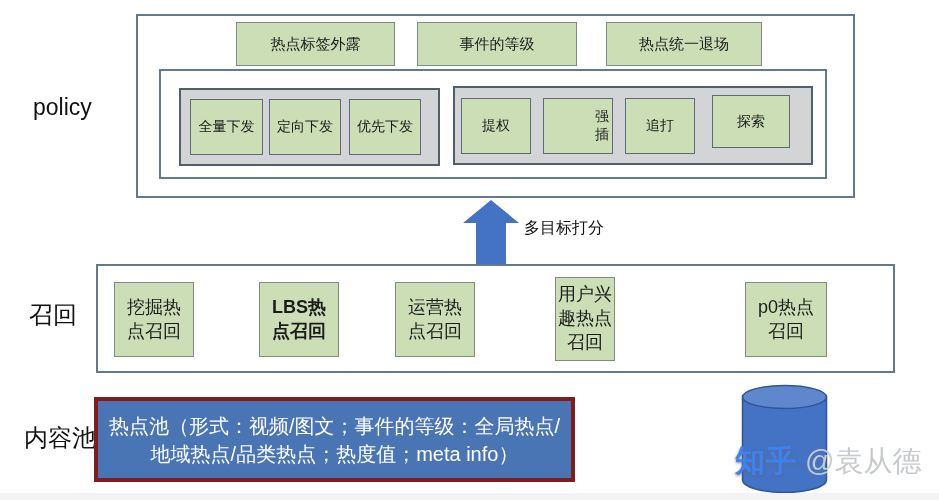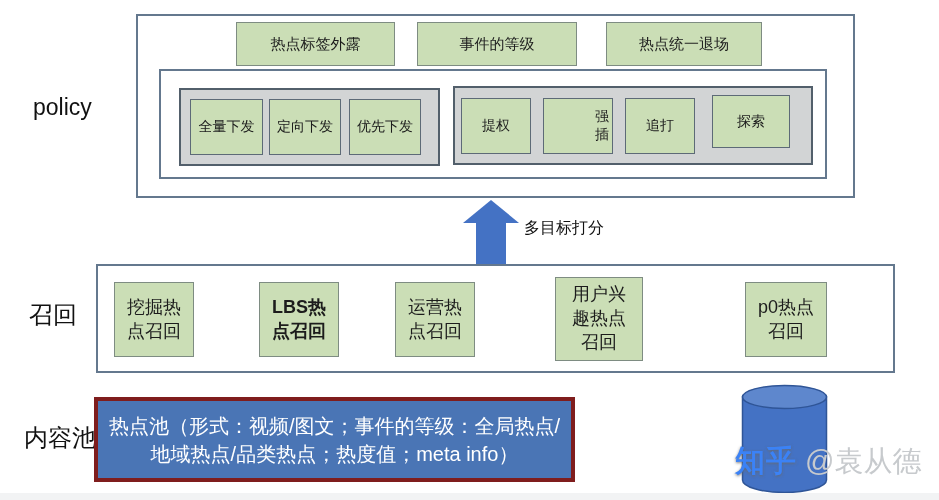--- a/index.html
+++ b/index.html
@@ -26,21 +26,21 @@
     display:flex;align-items:center;justify-content:center;text-align:center;color:#1c1c1c;
   }
   .gb-top{top:6px;height:44px;font-size:15px;}
   .t1{left:98px;width:159px;} .t2{left:279px;width:160px;} .t3{left:468px;width:156px;}
   .gb-in{border-color:#5d6a77;font-size:14px;top:9px;height:56px;}
   .d1{left:9px;width:73px;} .d2{left:88px;width:72px;} .d3{left:168px;width:72px;}
   .b1{left:6px;top:10px;width:70px;} .b2{left:88px;top:10px;width:70px;padding-left:48px;}
   .b3{left:170px;top:10px;width:70px;} .b4{left:257px;top:7px;width:78px;height:53px;}
   .gb-recall{top:16px;height:75px;font-size:18px;line-height:1.32;}
   .r1{left:16px;width:80px;} .r2{left:161px;width:80px;font-weight:bold;} .r3{left:297px;width:80px;}
-  .r4{left:457px;top:11px;width:88px;height:84px;} .r5{left:647px;width:82px;}
+  .r4{left:457px;top:11px;width:60px;height:84px;} .r5{left:647px;width:82px;}
   .wrap-narrow{display:inline-block;width:57px;word-break:break-all;}
 
   .arrow-head{
     position:absolute;left:463px;top:200px;width:0;height:0;
     border-left:28px solid transparent;border-right:28px solid transparent;
     border-bottom:23px solid #4472c4;
   }
   .arrow-body{position:absolute;left:476px;top:222px;width:30px;height:44px;background:#4472c4;}
   .arrow-label{position:absolute;left:524px;top:218px;font-size:16px;color:#111;white-space:nowrap;}
 

